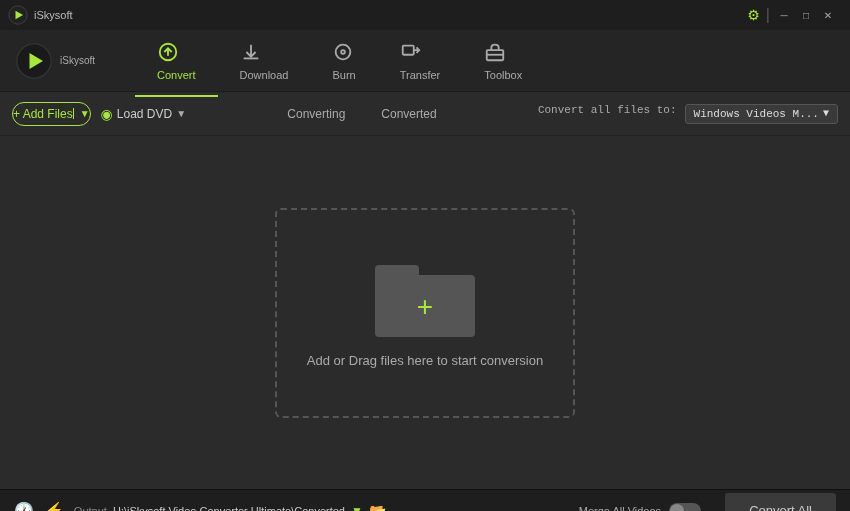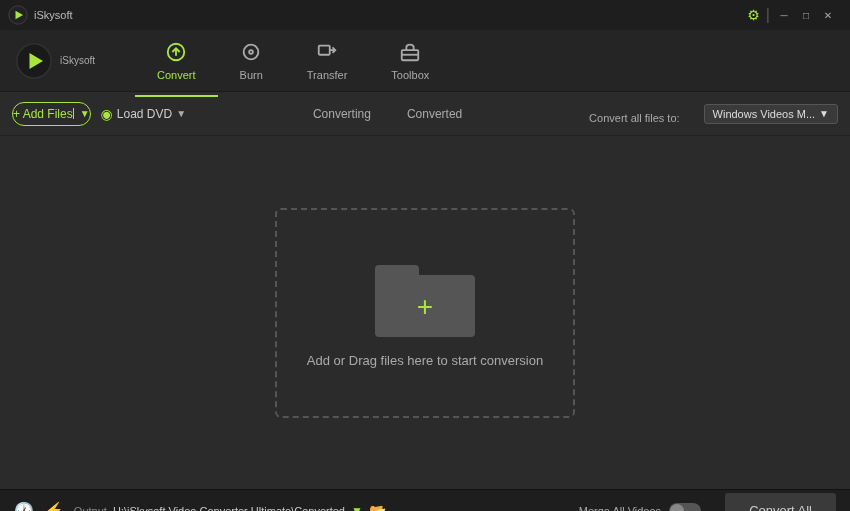--- a/index.html
+++ b/index.html
@@ -77,21 +77,21 @@
     .brand-text .line2 { font-size: 13px; font-weight: bold; color: #fff; }
 
     .nav-items {
       display: flex;
       align-items: center;
       gap: 0;
     }
     .nav-item {
       display: flex;
       flex-direction: column;
-      align-items: center;
+      align-items: flex-start;
       gap: 3px;
       padding: 8px 22px;
       cursor: pointer;
       font-size: 11px;
       color: #aaa;
       position: relative;
     }
     .nav-item.active {
       color: #a8e63d;
     }
@@ -160,24 +160,25 @@
       border: none;
       padding: 6px 18px;
       font-size: 12px;
       cursor: pointer;
       color: #aaa;
       position: relative;
     }
     .convert-all-to {
       margin-left: auto;
       display: flex;
-      align-items: flex-end;
-      gap: 24px;
-      font-size: 11px;
-      color: #aaa;
+      align-items: flex-start;
+      gap: 8px;
+      font-size: 11px;
+      color: #aaa;
+      font-family: Liberation Mono, monospace;
     }
     .convert-to-select {
       background: #3a3a3a;
       border: 1px solid #555;
       color: #ddd;
       font-size: 11px;
       padding: 3px 8px;
       border-radius: 3px;
       display: flex;
       align-items: center;
@@ -364,20 +365,29 @@
       <span class="nav-icon">
         <svg viewBox="0 0 24 24" style="fill:#a8e63d;">
           <circle cx="12" cy="12" r="9" fill="none" stroke="#a8e63d" stroke-width="2"></circle>
           <path d="M8 12 L12 8 L16 12" stroke="#a8e63d" stroke-width="2" fill="none"></path>
           <path d="M12 8 L12 16" stroke="#a8e63d" stroke-width="2"></path>
         </svg>
       </span>
       <span>Convert</span>
     </div>
 
+    <div class="nav-item">
+      <span class="nav-icon">
+        <svg viewBox="0 0 24 24" style="fill:none;stroke:#aaa;stroke-width:2;">
+          <path d="M12 4 L12 16 M7 12 L12 17 L17 12"></path>
+          <path d="M4 19 L20 19"></path>
+        </svg>
+      </span>
+      <span>Download</span>
+    </div>
 
     <div class="nav-item">
       <span class="nav-icon">
         <svg viewBox="0 0 24 24" style="fill:none;stroke:#aaa;stroke-width:2;">
           <circle cx="12" cy="12" r="8"></circle>
           <circle cx="12" cy="12" r="2"></circle>
         </svg>
       </span>
       <span>Burn</span>
     </div>

